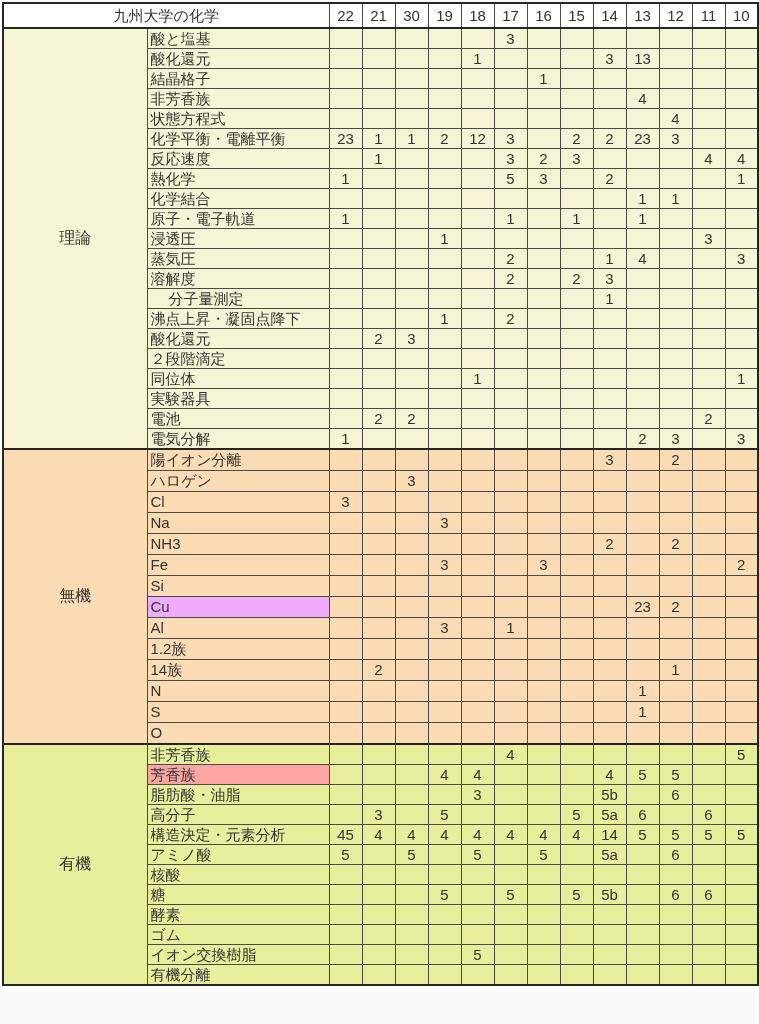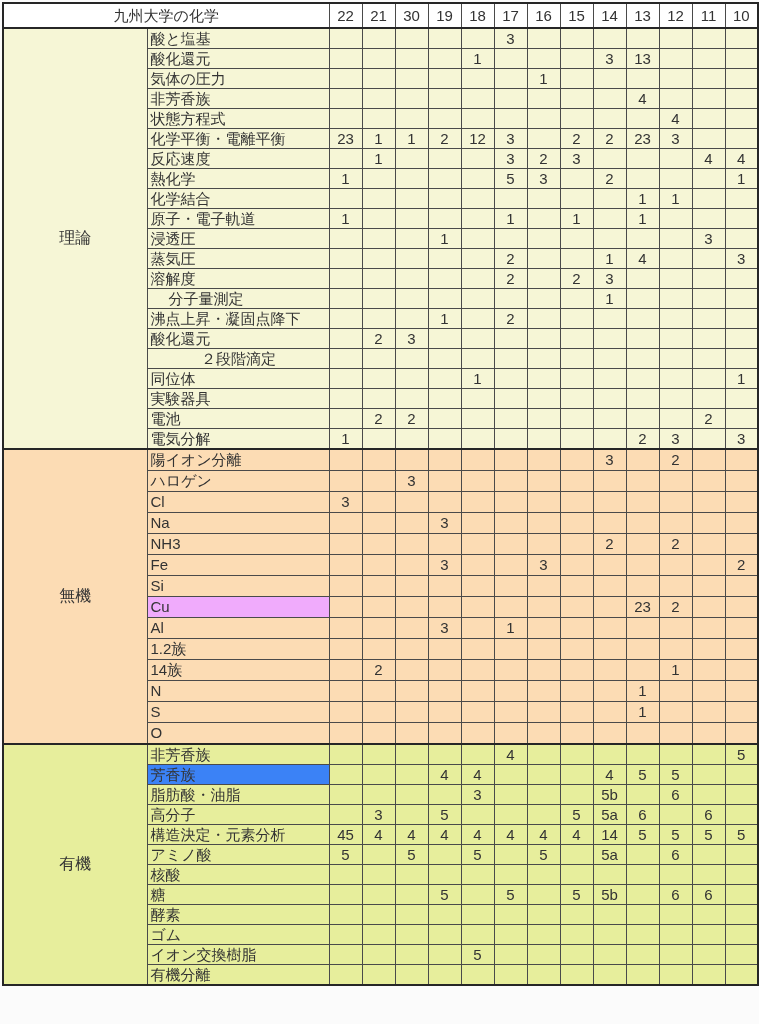--- a/index.html
+++ b/index.html
@@ -124,21 +124,21 @@
         <td class="value-cell" style="background: rgb(246, 246, 214);"></td>
         <td class="value-cell" style="background: rgb(246, 246, 214);"></td>
         <td class="value-cell" style="background: rgb(246, 246, 214);"></td>
         <td class="value-cell" style="background: rgb(246, 246, 214);">3</td>
         <td class="value-cell" style="background: rgb(246, 246, 214);">13</td>
         <td class="value-cell" style="background: rgb(246, 246, 214);"></td>
         <td class="value-cell" style="background: rgb(246, 246, 214);"></td>
         <td class="value-cell" style="background: rgb(246, 246, 214);"></td>
       </tr>
       <tr class="sec-0">
-        <td class="topic-cell" style="background: rgb(246, 246, 214);">気体の圧力</td>
+        <td class="topic-cell" style="background: rgb(246, 246, 214);">結晶格子</td>
         <td class="value-cell" style="background: rgb(246, 246, 214);"></td>
         <td class="value-cell" style="background: rgb(246, 246, 214);"></td>
         <td class="value-cell" style="background: rgb(246, 246, 214);"></td>
         <td class="value-cell" style="background: rgb(246, 246, 214);"></td>
         <td class="value-cell" style="background: rgb(246, 246, 214);"></td>
         <td class="value-cell" style="background: rgb(246, 246, 214);"></td>
         <td class="value-cell" style="background: rgb(246, 246, 214);">1</td>
         <td class="value-cell" style="background: rgb(246, 246, 214);"></td>
         <td class="value-cell" style="background: rgb(246, 246, 214);"></td>
         <td class="value-cell" style="background: rgb(246, 246, 214);"></td>
@@ -348,21 +348,21 @@
         <td class="value-cell" style="background: rgb(246, 246, 214);"></td>
         <td class="value-cell" style="background: rgb(246, 246, 214);"></td>
         <td class="value-cell" style="background: rgb(246, 246, 214);"></td>
         <td class="value-cell" style="background: rgb(246, 246, 214);"></td>
         <td class="value-cell" style="background: rgb(246, 246, 214);"></td>
         <td class="value-cell" style="background: rgb(246, 246, 214);"></td>
         <td class="value-cell" style="background: rgb(246, 246, 214);"></td>
         <td class="value-cell" style="background: rgb(246, 246, 214);"></td>
       </tr>
       <tr class="sec-0">
-        <td class="topic-cell" style="background: rgb(246, 246, 214); text-align: center;">２段階滴定</td>
+        <td class="topic-cell" style="background: rgb(246, 246, 214);">２段階滴定</td>
         <td class="value-cell" style="background: rgb(246, 246, 214);"></td>
         <td class="value-cell" style="background: rgb(246, 246, 214);"></td>
         <td class="value-cell" style="background: rgb(246, 246, 214);"></td>
         <td class="value-cell" style="background: rgb(246, 246, 214);"></td>
         <td class="value-cell" style="background: rgb(246, 246, 214);"></td>
         <td class="value-cell" style="background: rgb(246, 246, 214);"></td>
         <td class="value-cell" style="background: rgb(246, 246, 214);"></td>
         <td class="value-cell" style="background: rgb(246, 246, 214);"></td>
         <td class="value-cell" style="background: rgb(246, 246, 214);"></td>
         <td class="value-cell" style="background: rgb(246, 246, 214);"></td>
@@ -670,21 +670,21 @@
         <td class="value-cell" style="background: rgb(231, 238, 156);">4</td>
         <td class="value-cell" style="background: rgb(231, 238, 156);"></td>
         <td class="value-cell" style="background: rgb(231, 238, 156);"></td>
         <td class="value-cell" style="background: rgb(231, 238, 156);"></td>
         <td class="value-cell" style="background: rgb(231, 238, 156);"></td>
         <td class="value-cell" style="background: rgb(231, 238, 156);"></td>
         <td class="value-cell" style="background: rgb(231, 238, 156);"></td>
         <td class="value-cell" style="background: rgb(231, 238, 156);">5</td>
       </tr>
       <tr class="sec-2">
-        <td class="topic-cell" style="background: #3b82f6; margin-top: 38px;">芳香族</td>
+        <td class="topic-cell" style="background: #fca5a5; margin-top: 38px;">芳香族</td>
         <td class="value-cell" style="background: rgb(231, 238, 156);"></td>
         <td class="value-cell" style="background: rgb(231, 238, 156);"></td>
         <td class="value-cell" style="background: rgb(231, 238, 156);"></td>
         <td class="value-cell" style="background: rgb(231, 238, 156);">4</td>
         <td class="value-cell" style="background: rgb(231, 238, 156);">4</td>
         <td class="value-cell" style="background: rgb(231, 238, 156);"></td>
         <td class="value-cell" style="background: rgb(231, 238, 156);"></td>
         <td class="value-cell" style="background: rgb(231, 238, 156);"></td>
         <td class="value-cell" style="background: rgb(231, 238, 156);">4</td>
         <td class="value-cell" style="background: rgb(231, 238, 156);">5</td>

